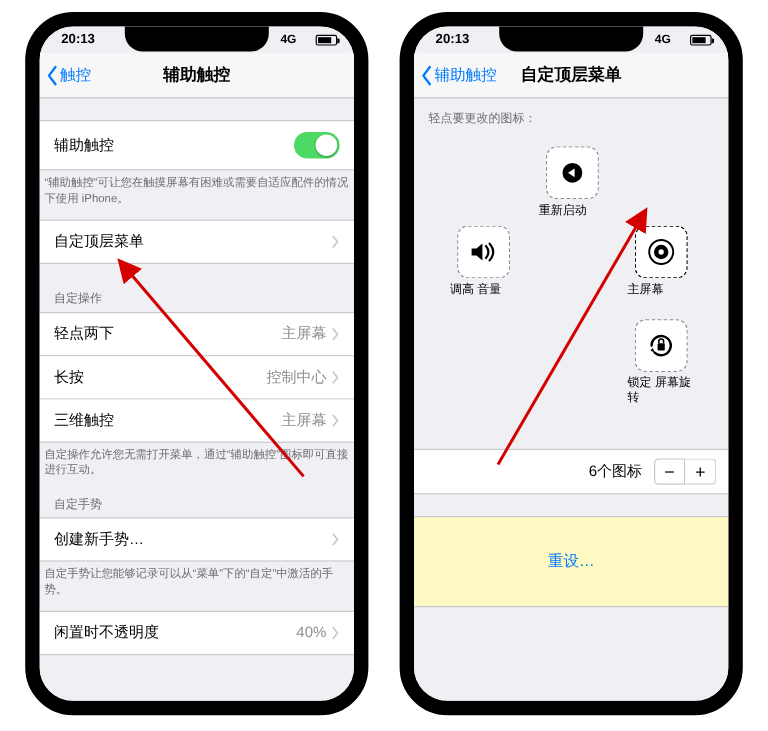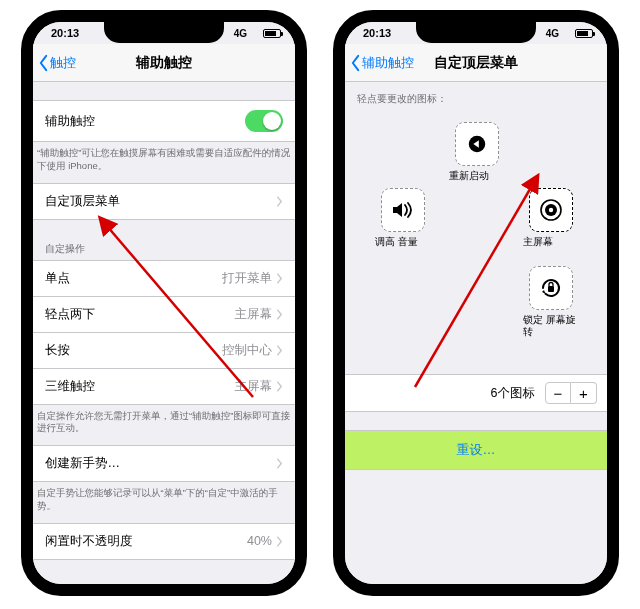--- a/index.html
+++ b/index.html
@@ -33,21 +33,21 @@
 .tog::after{content:"";position:absolute;right:2px;top:2px;width:18px;height:18px;background:#fff;border-radius:50%;box-shadow:0 1px 2px rgba(0,0,0,.3)}
 
 .grid-area{position:relative;height:260px;margin-top:4px}
 .slot{position:absolute;width:56px;text-align:left}
 .slot .ib{width:44px;height:44px;margin:0 auto 4px;border:1.5px dashed #8e8e93;border-radius:9px;background:#fff;display:flex;align-items:center;justify-content:center}
 .slot.hl .ib{border-color:#000;border-style:dashed}
 .slot .cap{font-size:10px;color:#000;line-height:1.15}
 .step-row{background:#fff;border-top:1px solid #c8c7cc;border-bottom:1px solid #c8c7cc;padding:7px 10px;display:flex;align-items:center;justify-content:flex-end;gap:10px;font-size:12.5px}
 .step-btn{width:26px;height:22px;border:1px solid #c7c7cc;border-radius:4px;display:flex;align-items:center;justify-content:center;background:#fff;color:#000;font-size:15px}
 .step-btn+.step-btn{border-left:1px solid #c7c7cc}
-.reset{background:#bef264;border-top:1px solid #c8c7cc;border-bottom:1px solid #c8c7cc;text-align:center;color:#007aff;padding:10px;font-size:13px}
+.reset{background:#fef9c3;border-top:1px solid #c8c7cc;border-bottom:1px solid #c8c7cc;text-align:center;color:#007aff;padding:28px;font-size:13px}
 .arrow{position:absolute;pointer-events:none}
 </style>
 </head>
 <body>
 
 <div class="phone left">
   <div class="notch"></div>
   <div class="screen">
     <div class="status">
       <span>20:13</span>
@@ -86,31 +86,20 @@
       <span class="chev">
           <svg viewBox="0 0 8 12">
             <path d="M2 1 L6 6 L2 11" stroke="#c7c7cc" stroke-width="1.6" fill="none" stroke-linecap="round"></path>
           </svg>
         </span>
     </div>
 
     <div class="sec-gap"></div>
     <div class="lbl">自定操作</div>
     <div class="cell">
-      <span>单点</span>
-      <span class="v">
-          <span>打开菜单</span>
-          <span class="chev">
-            <svg viewBox="0 0 8 12">
-              <path d="M2 1 L6 6 L2 11" stroke="#c7c7cc" stroke-width="1.6" fill="none" stroke-linecap="round"></path>
-            </svg>
-          </span>
-        </span>
-    </div>
-    <div class="cell">
       <span>轻点两下</span>
       <span class="v">
           <span>主屏幕</span>
           <span class="chev">
             <svg viewBox="0 0 8 12">
               <path d="M2 1 L6 6 L2 11" stroke="#c7c7cc" stroke-width="1.6" fill="none" stroke-linecap="round"></path>
             </svg>
           </span>
         </span>
     </div>
@@ -131,20 +120,21 @@
           <span>主屏幕</span>
           <span class="chev">
             <svg viewBox="0 0 8 12">
               <path d="M2 1 L6 6 L2 11" stroke="#c7c7cc" stroke-width="1.6" fill="none" stroke-linecap="round"></path>
             </svg>
           </span>
         </span>
     </div>
     <div class="ft">自定操作允许您无需打开菜单，通过“辅助触控”图标即可直接进行互动。</div>
 
+    <div class="lbl">自定手势</div>
     <div class="cell">
       <span>创建新手势…</span>
       <span class="chev">
           <svg viewBox="0 0 8 12">
             <path d="M2 1 L6 6 L2 11" stroke="#c7c7cc" stroke-width="1.6" fill="none" stroke-linecap="round"></path>
           </svg>
         </span>
     </div>
     <div class="ft">自定手势让您能够记录可以从“菜单”下的“自定”中激活的手势。</div>
 

